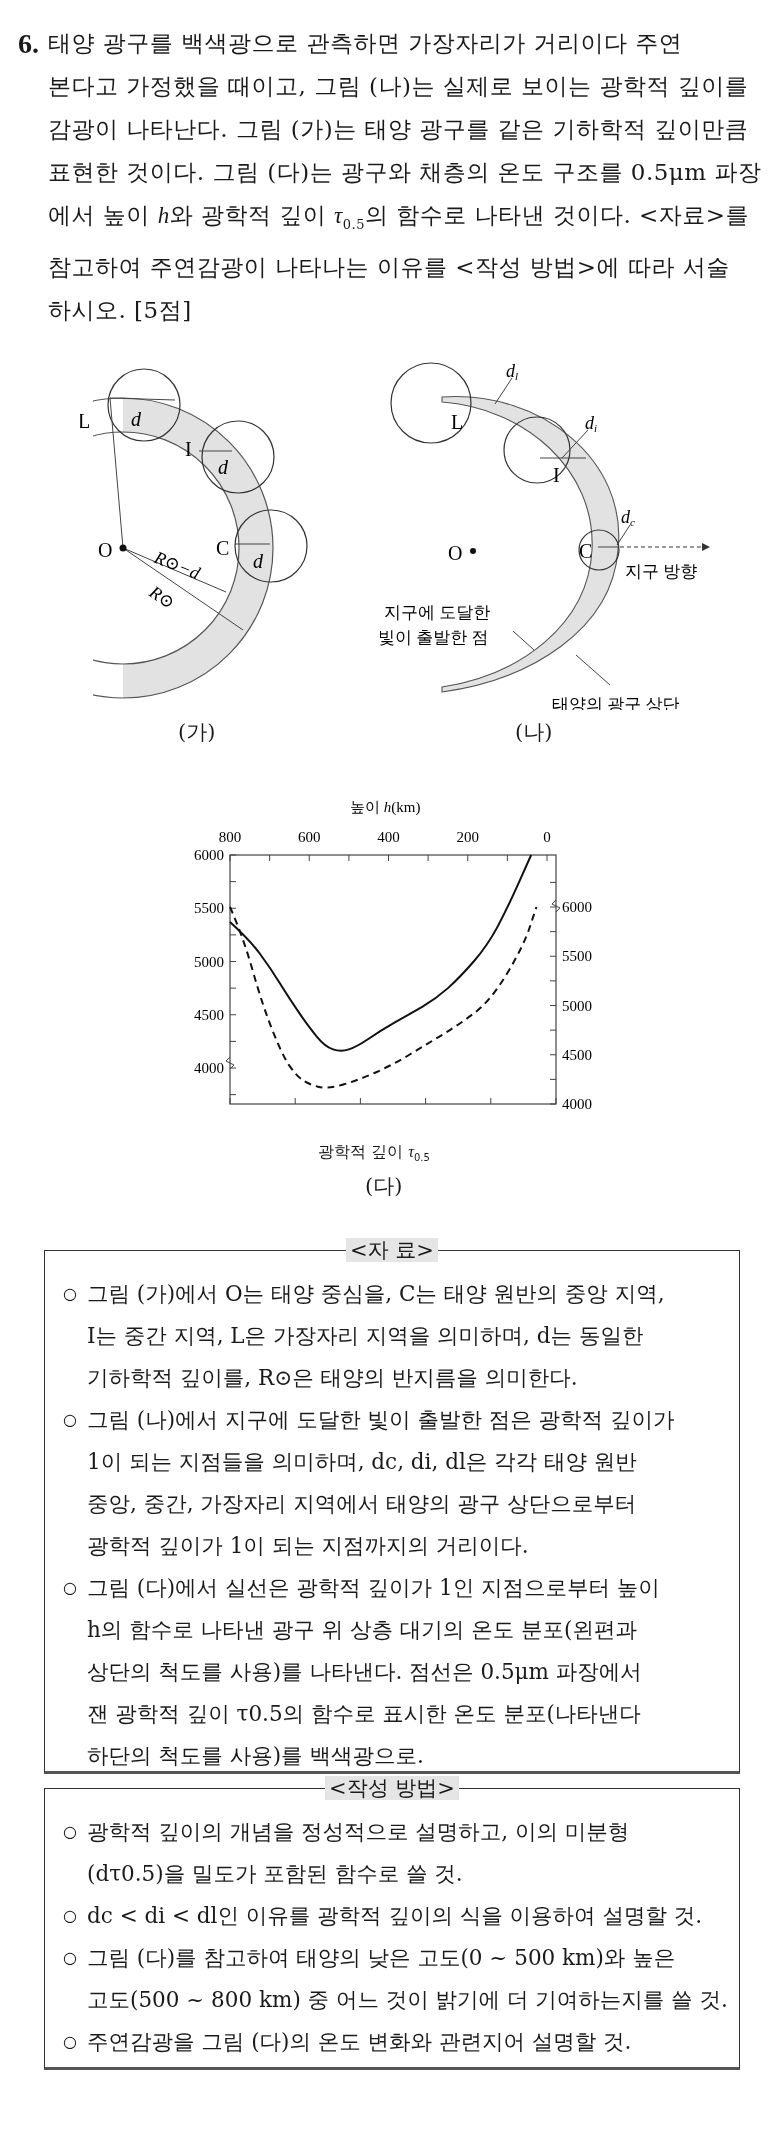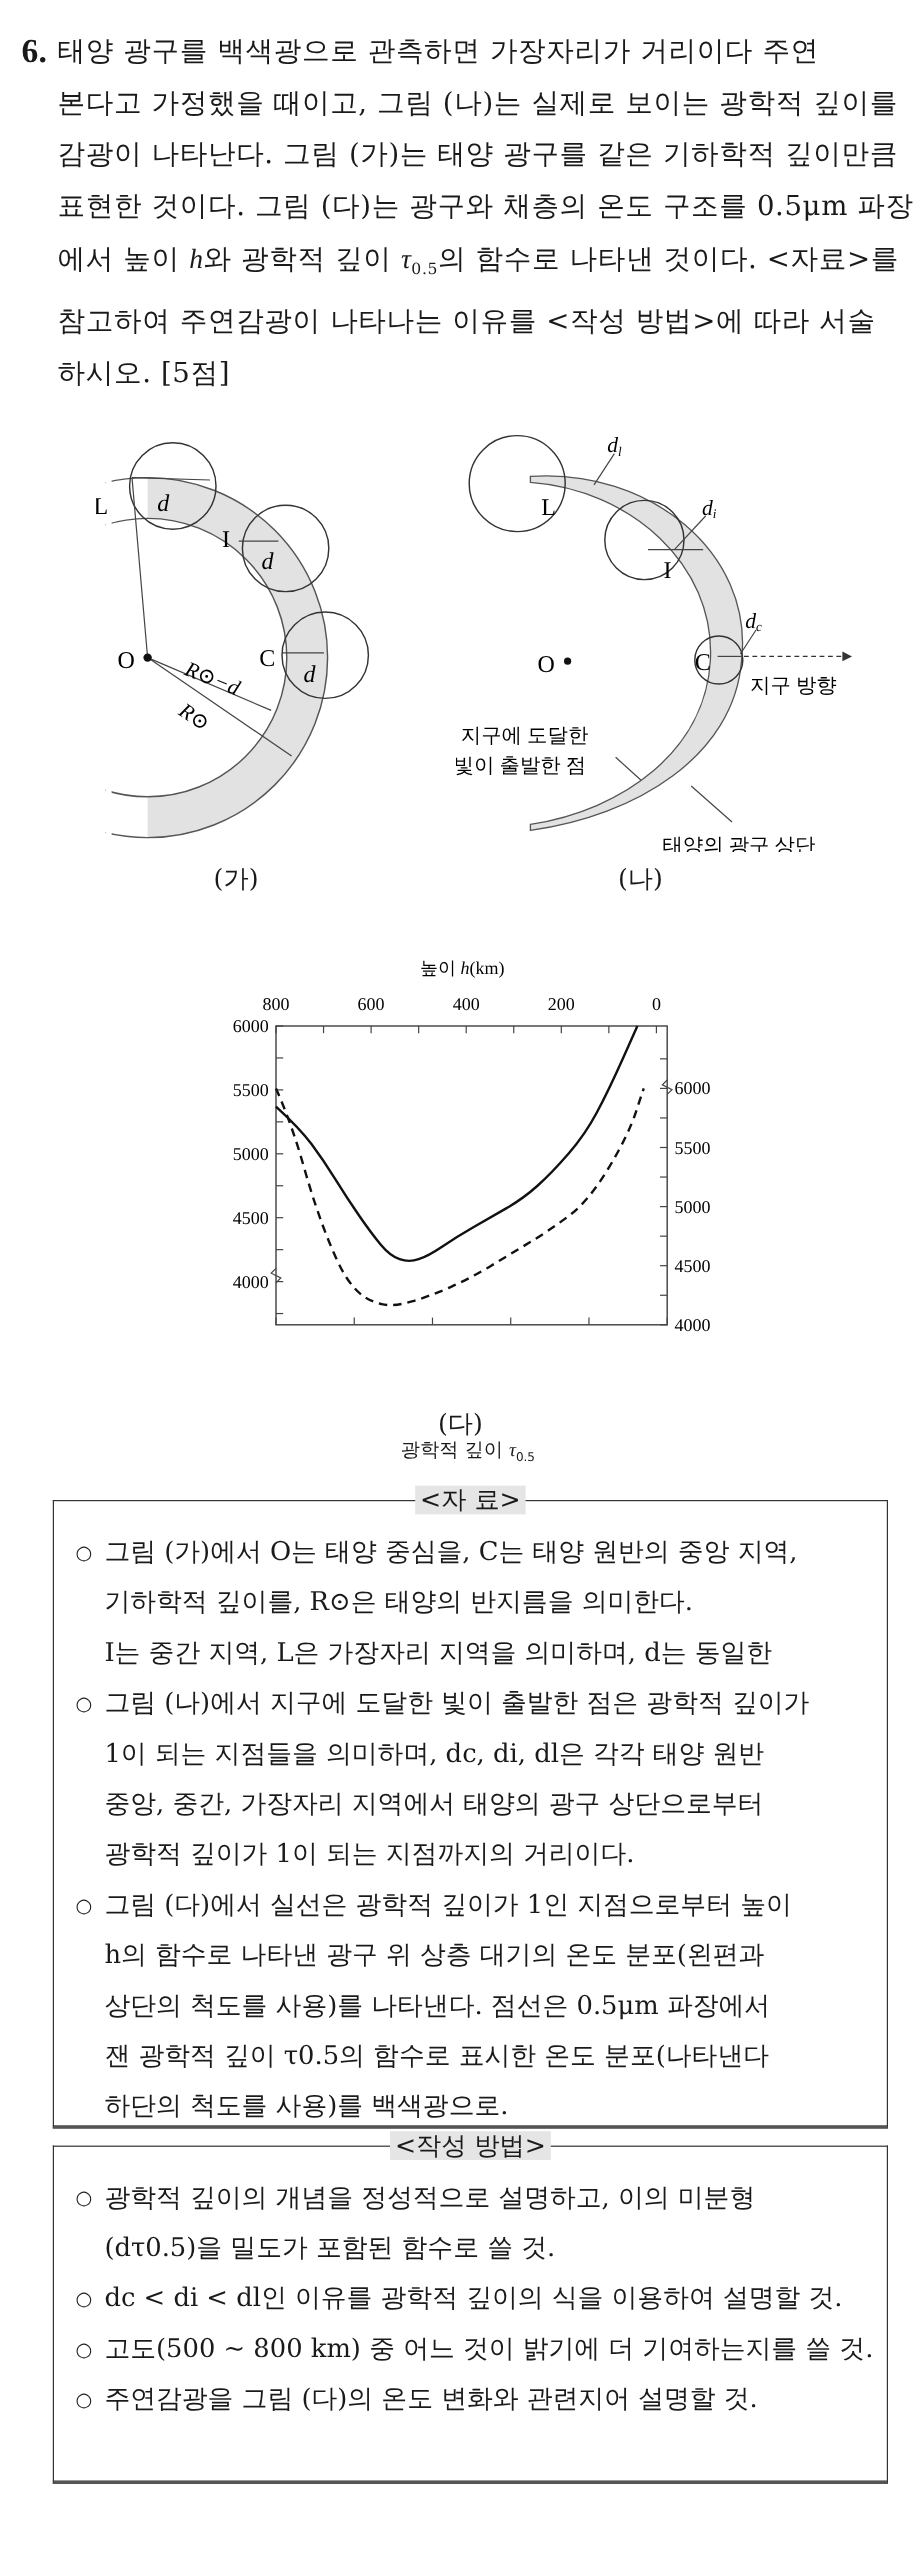--- a/index.html
+++ b/index.html
@@ -173,31 +173,31 @@
     </g>
   <rect x="40" y="85" width="326" height="249" fill="none" stroke="#444" stroke-width="1.2"></rect>
   <path id="solidLine" fill="none" stroke="#111" stroke-width="2" d="M40 152.095 Q59.8125 170.2 69.71875 183.5125 Q79.625 196.825 89.53125 212.8 Q99.4375 228.775 109.34375 243.15249999999997 Q119.25 257.53 127.175 267.115 Q135.1 276.70000000000005 143.02499999999998 279.3625 Q150.95 282.025 158.875 279.3625 Q166.8 276.70000000000005 178.6875 268.71250000000003 Q190.575 260.725 204.44375 252.7375 Q218.3125 244.75 232.18125 236.7625 Q246.05 228.775 257.9375 218.125 Q269.825 207.475 283.69375 191.5 Q297.5625 175.52499999999998 307.46875 156.8875 Q317.375 138.25 329.2625 111.625 L341.15 85"></path>
   <path id="dashLine" fill="none" stroke="#111" stroke-width="2" stroke-dasharray="7,5" d="M40 137 Q53.04000000000001 166.55 62.82000000000001 201.025 Q72.6 235.5 82.38 260.125 Q92.16 284.75 98.68 294.6 Q105.2 304.45 111.72 309.375 Q118.24000000000001 314.3 128.02 316.76250000000005 Q137.8 319.225 154.10000000000002 314.3 Q170.4 309.375 186.7 301.9875 Q203 294.6 219.3 284.75 Q235.6 274.9 251.89999999999998 265.04999999999995 Q268.2 255.2 284.5 242.8875 Q300.8 230.575 317.1 203.4875 Q333.40000000000003 176.4 339.92 156.7 L346.44 137"></path>
 
   <polyline points="40,287 36,291 44,295 40,299" fill="none" stroke="#444" stroke-width="1"></polyline>
   <polyline points="366,130 362,134 370,138 366,142" fill="none" stroke="#444" stroke-width="1"></polyline>
   <text font-size="15" font-family="DejaVu Sans, sans-serif" transform="translate(-4 248) rotate(-90)">온도 T[<tspan font-style="italic" font-family="Liberation Serif, serif">h</tspan>]</text>
   <text font-size="15" font-family="DejaVu Sans, sans-serif" transform="translate(428 160) rotate(90)">온도 T[<tspan font-style="italic" font-family="Liberation Serif, serif">τ</tspan><tspan font-size="9" dy="3">0.5</tspan><tspan dy="-3">]</tspan></text>
 </svg>
-<div style="position:absolute;left:318px;top:1198px;font-size:16px;font-family:'DejaVu Sans',sans-serif;margin-left:16px;">광학적 깊이 <i class="m">τ</i><sub style="font-size:10px">0.5</sub></div>
+<div style="position:absolute;left:318px;top:1142px;font-size:16px;font-family:'DejaVu Sans',sans-serif;">광학적 깊이 <i class="m">τ</i><sub style="font-size:10px">0.5</sub></div>
 <div class="cap" style="left:365px;top:1172px">(다)</div>
 
 <div class="box" style="top:1250px;height:520px;">
   <div class="ttl"><span>&lt;자 료&gt;</span></div>
   <div class="items" id="dataItems">
       <div class="item">
         <span class="bullet">○</span>
         <div class="txt">그림 (가)에서 O는 태양 중심을, C는 태양 원반의 중앙 지역,</div>
+        <div class="txt">I는 중간 지역, L은 가장자리 지역을 의미하며, d는 동일한</div>
         <div class="txt">기하학적 깊이를, R⊙은 태양의 반지름을 의미한다.</div>
-        <div class="txt">I는 중간 지역, L은 가장자리 지역을 의미하며, d는 동일한</div>
       </div>
       <div class="item">
         <span class="bullet">○</span>
         <div class="txt">그림 (나)에서 지구에 도달한 빛이 출발한 점은 광학적 깊이가</div>
         <div class="txt">1이 되는 지점들을 의미하며, dc, di, dl은 각각 태양 원반</div>
         <div class="txt">중앙, 중간, 가장자리 지역에서 태양의 광구 상단으로부터</div>
         <div class="txt">광학적 깊이가 1이 되는 지점까지의 거리이다.</div>
       </div>
       <div class="item">
         <span class="bullet">○</span>
@@ -217,20 +217,21 @@
         <span class="bullet">○</span>
         <div class="txt">광학적 깊이의 개념을 정성적으로 설명하고, 이의 미분형</div>
         <div class="txt">(dτ0.5)을 밀도가 포함된 함수로 쓸 것.</div>
       </div>
       <div class="item">
         <span class="bullet">○</span>
         <div class="txt">dc &lt; di &lt; dl인 이유를 광학적 깊이의 식을 이용하여 설명할 것.</div>
       </div>
       <div class="item">
         <span class="bullet">○</span>
+        <div class="txt">그림 (다)를 참고하여 태양의 낮은 고도(0 ~ 500 km)와 높은</div>
         <div class="txt">고도(500 ~ 800 km) 중 어느 것이 밝기에 더 기여하는지를 쓸 것.</div>
       </div>
       <div class="item">
         <span class="bullet">○</span>
         <div class="txt">주연감광을 그림 (다)의 온도 변화와 관련지어 설명할 것.</div>
       </div>
     </div>
 </div>
 
 </body></html>

